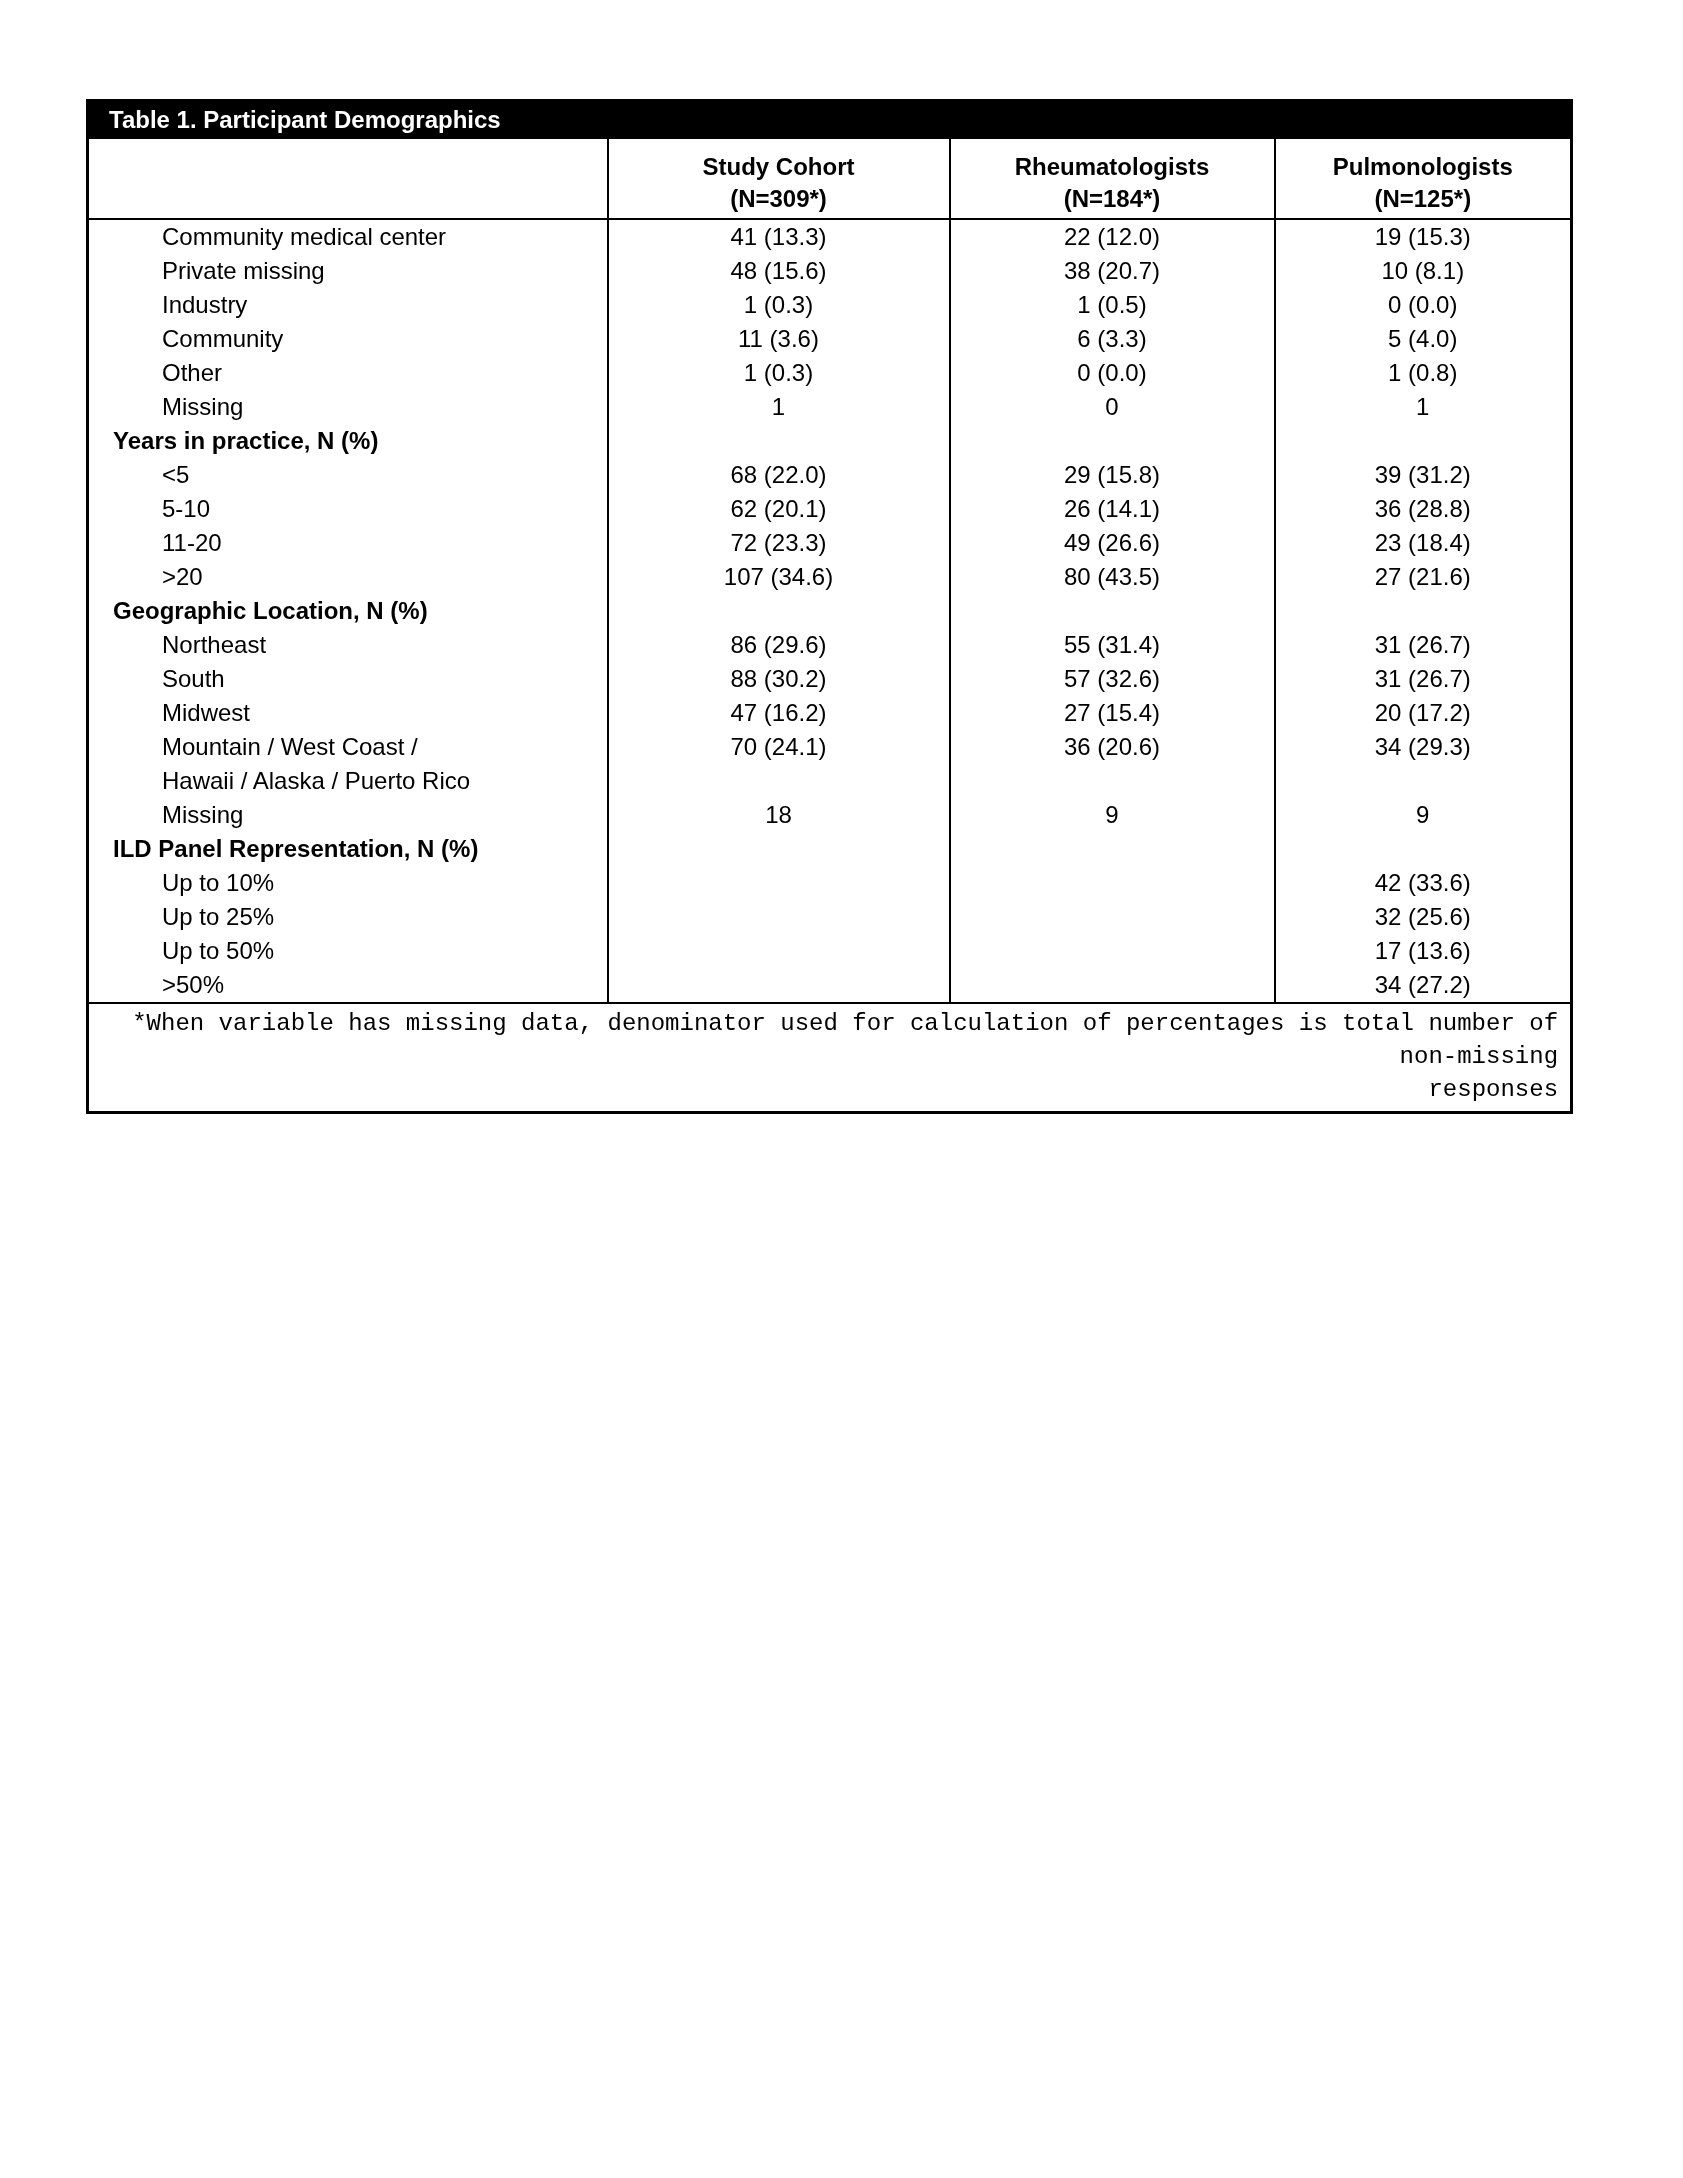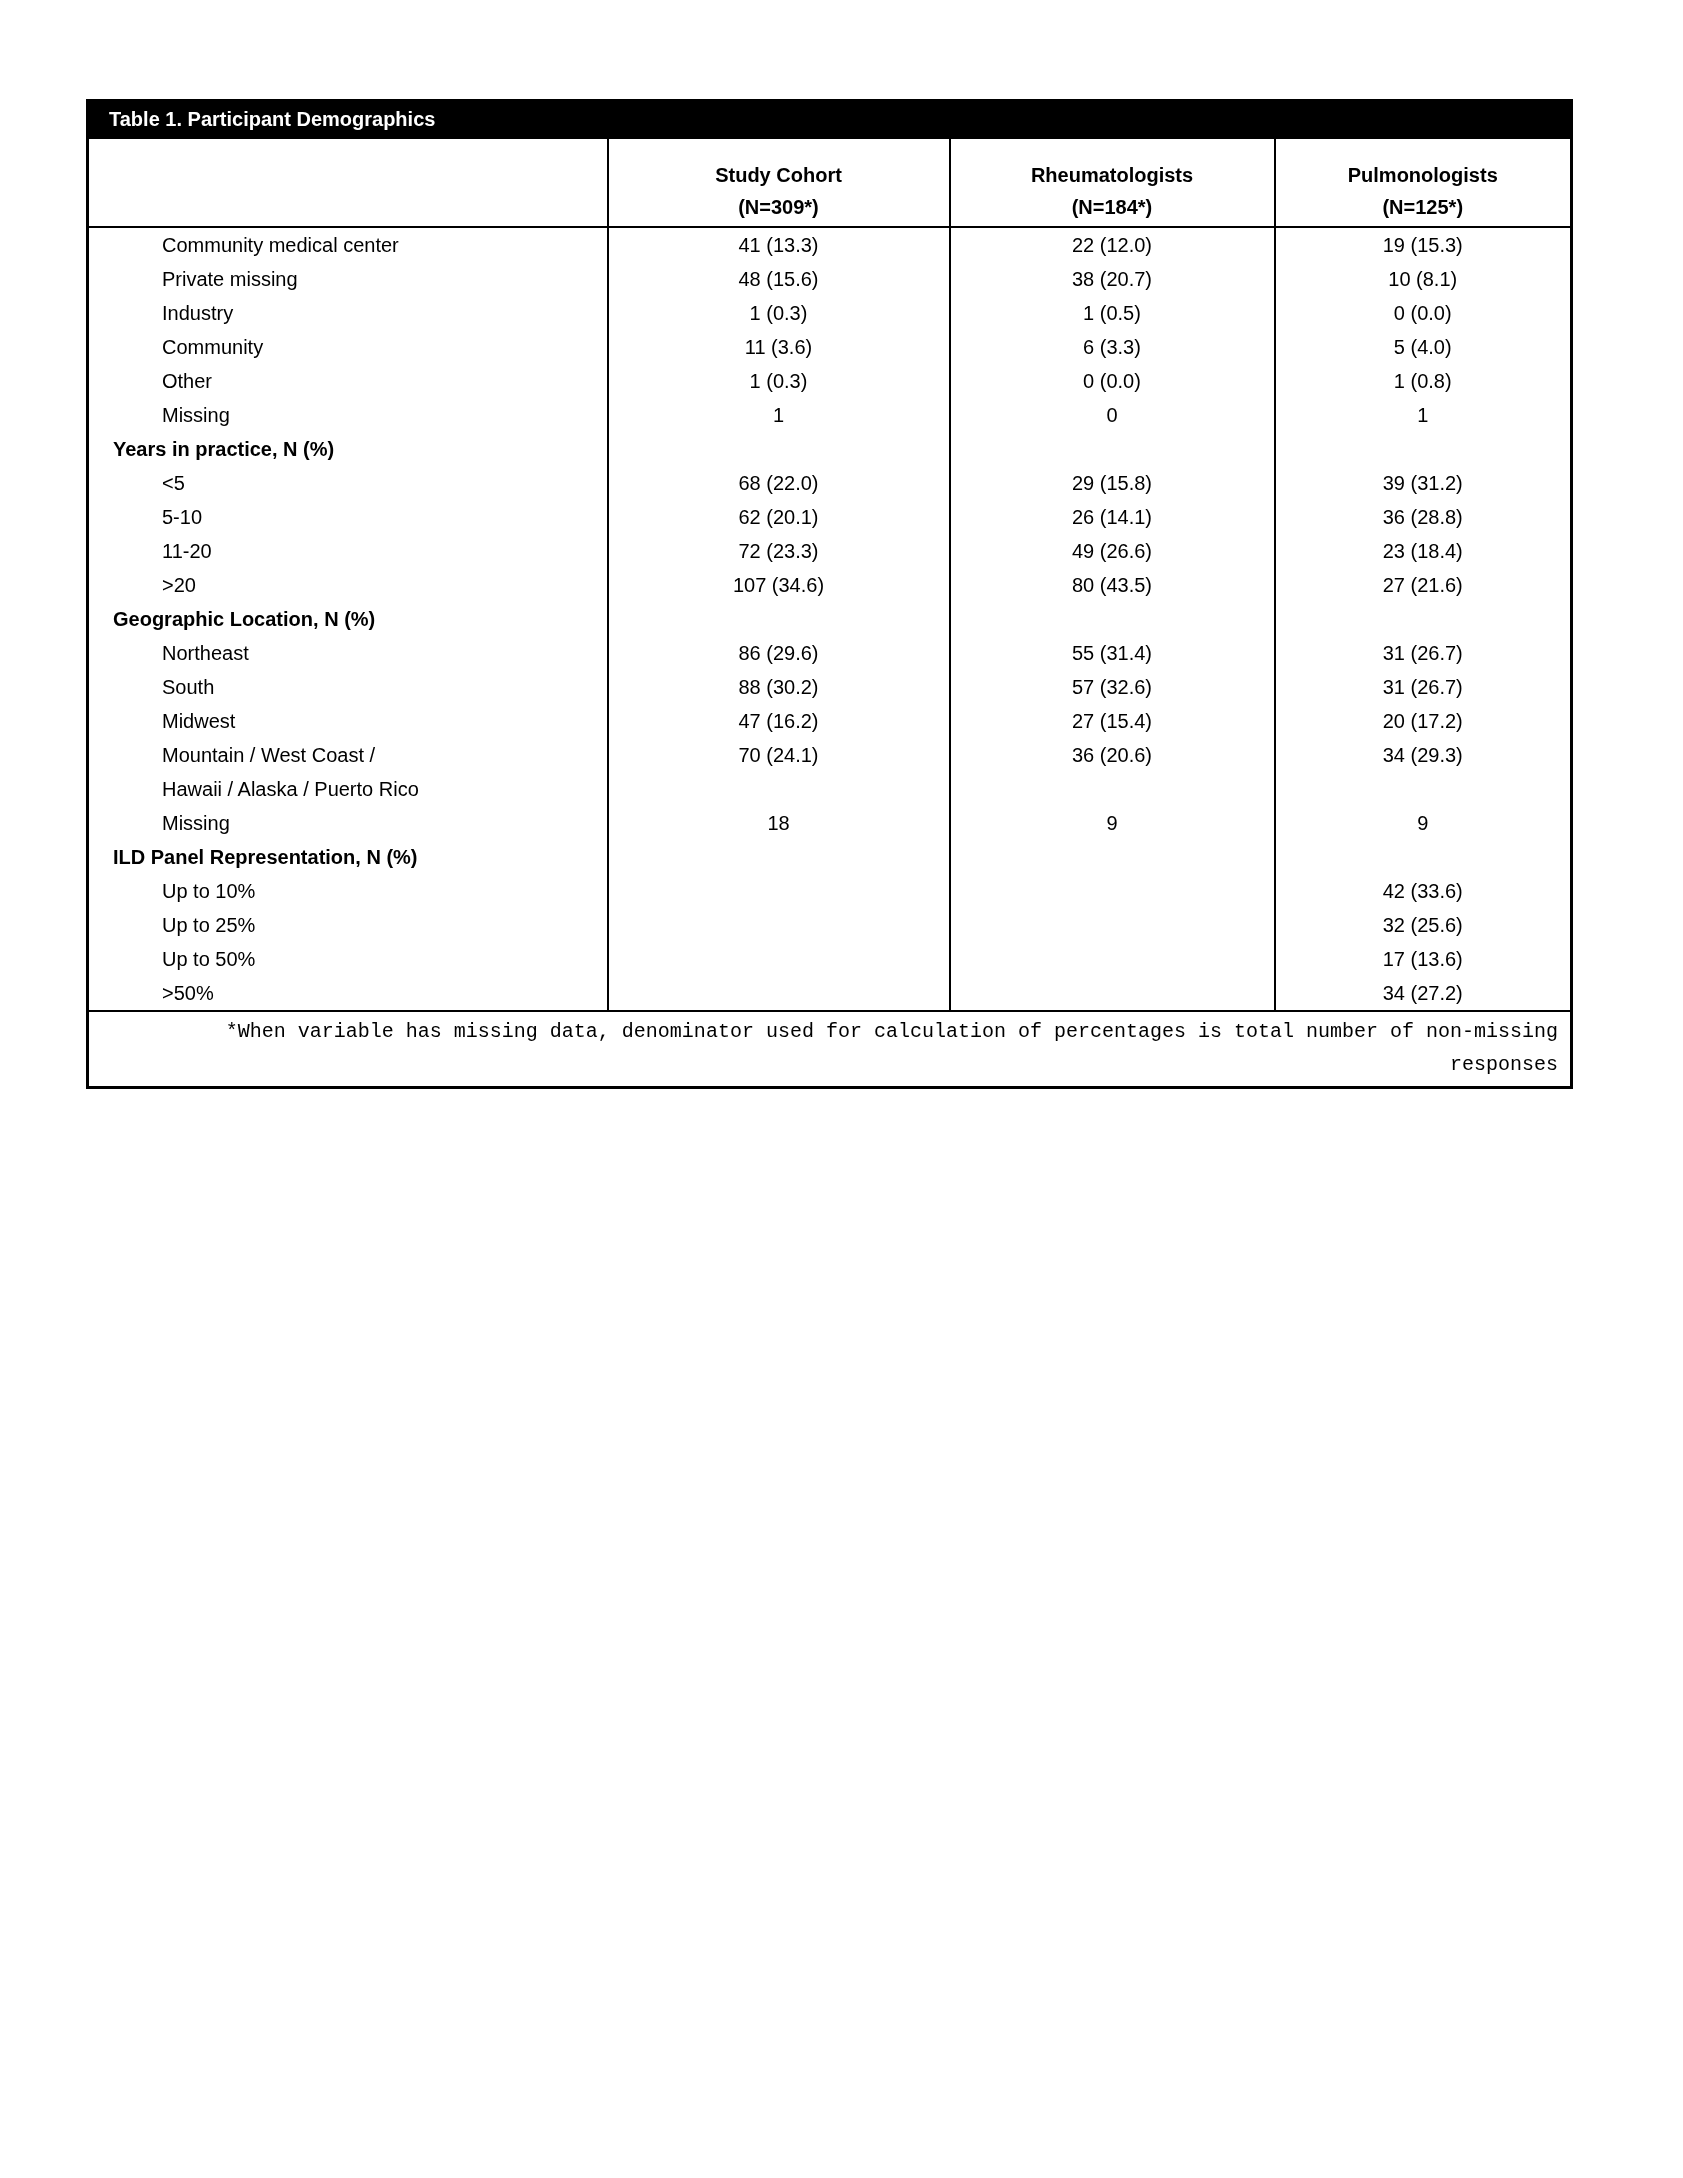--- a/index.html
+++ b/index.html
@@ -17,21 +17,21 @@
   .table-wrap {
     position: absolute;
     left: 86px;
     top: 99px;
     width: 1483px;
   }
   table.demo {
     border-collapse: collapse;
     table-layout: fixed;
     width: 1483px;
-    font-size: 20px;
+    font-size: 24px;
     color: #000000;
   }
   table.demo, table.demo td, table.demo th {
     border-color: #000000;
   }
   table.demo {
     border: 3px solid #000000;
   }
   .title-cell {
     background: #000000;
@@ -43,21 +43,21 @@
     text-align: left;
   }
   thead th.colhead {
     border-left: 2px solid #000000;
     border-right: 2px solid #000000;
     border-bottom: 2px solid #000000;
     font-weight: 700;
     text-align: center;
     vertical-align: top;
     height: 67px;
-    padding: 20px 0 0 0;
+    padding: 12px 0 0 0;
     line-height: 32px;
   }
   tbody td {
     border-left: 2px solid #000000;
     border-right: 2px solid #000000;
     vertical-align: top;
     padding: 0;
     line-height: 34px;
     height: 34px;
     white-space: pre-line;

